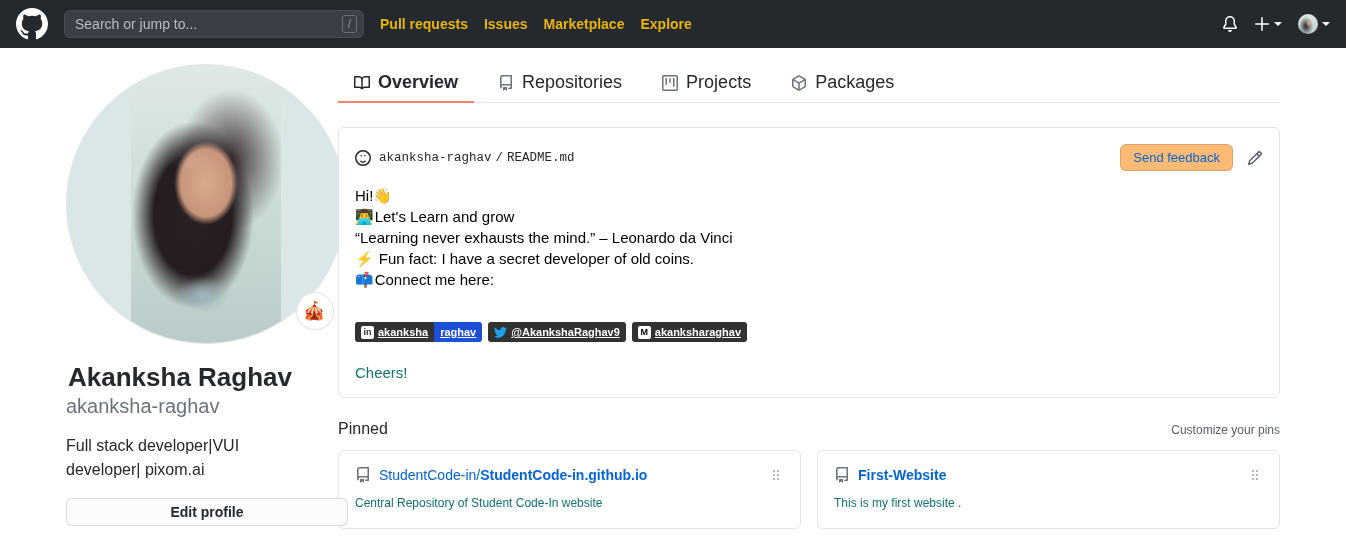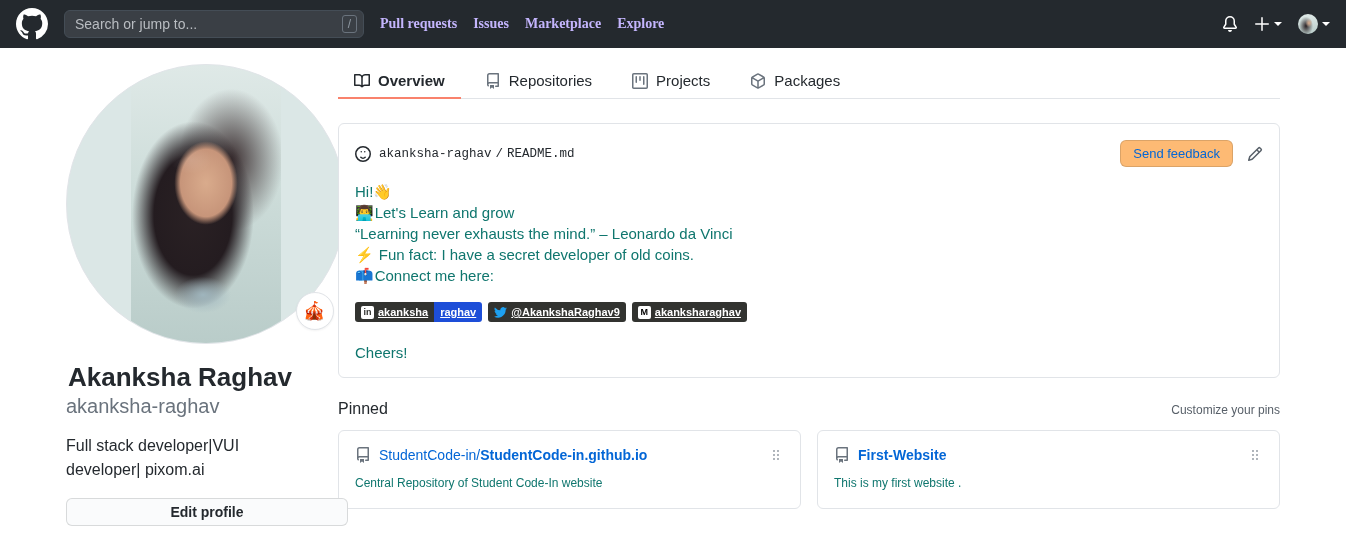--- a/index.html
+++ b/index.html
@@ -44,26 +44,25 @@
     color: #909aa3;
     font-size: 12px;
     line-height: 14px;
     padding: 0 5px;
     height: 18px;
     display: flex; align-items: center;
   }
 
   .hnav { display: flex; align-items: center; margin-left: 16px; gap: 16px; }
   .hnav a {
-    color: #c4b5fd;
+    color: #eab308;
     font-size: 14px;
     font-weight: bold;
     text-decoration: none;
     white-space: nowrap;
-    font-family: Liberation Serif, serif;
   }
 
   .header-right { margin-left: auto; display: flex; align-items: center; gap: 16px; }
   .icon-btn { display: flex; align-items: center; color: #fff; cursor: pointer; }
   .plus-group { display: flex; align-items: center; gap: 4px; }
   .caret {
     width: 0; height: 0;
     border-left: 4px solid transparent;
     border-right: 4px solid transparent;
     border-top: 4px solid #ffffff;
@@ -186,21 +185,21 @@
     gap: 8px;
     border-bottom: 1px solid #e1e4e8;
     margin-top: 0;
     padding-top: 16px;
   }
   .tab {
     display: flex;
     align-items: center;
     gap: 8px;
     padding: 8px 16px 8px 16px;
-    font-size: 15px;
+    font-size: 18px;
     color: #24292e;
     cursor: pointer;
     border-bottom: 2px solid transparent;
     margin-bottom: -1px;
     white-space: nowrap;
   }
   .tab.active {
     font-weight: 600;
     border-bottom: 2px solid #f9826c;
   }
@@ -239,25 +238,25 @@
     color: #0366d6;
     background: #fdba74;
     border: 1px solid rgba(27,31,35,0.15);
     border-radius: 6px;
     padding: 5px 12px;
     cursor: pointer;
     white-space: nowrap;
   }
   .pencil-btn { color: #586069; cursor: pointer; display:flex; }
 
-  .readme-body { margin-top: 14px; font-size: 15px; color: #0f766e; line-height: 21px; }
+  .readme-body { margin-top: 14px; font-size: 15px; color: #000000; line-height: 21px; }
   .readme-body .ln { display: block; white-space: nowrap; }
   .readme-body .ln .em { margin-right: 1px; }
 
-  .badges { display: flex; gap: 6px; margin-top: 16px; }
+  .badges { display: flex; gap: 6px; margin-top: 32px; }
   .badge {
     display: flex;
     align-items: center;
     height: 20px;
     border-radius: 3px;
     overflow: hidden;
     font-size: 11px;
     font-weight: bold;
     color: #fff;
     cursor: pointer;

